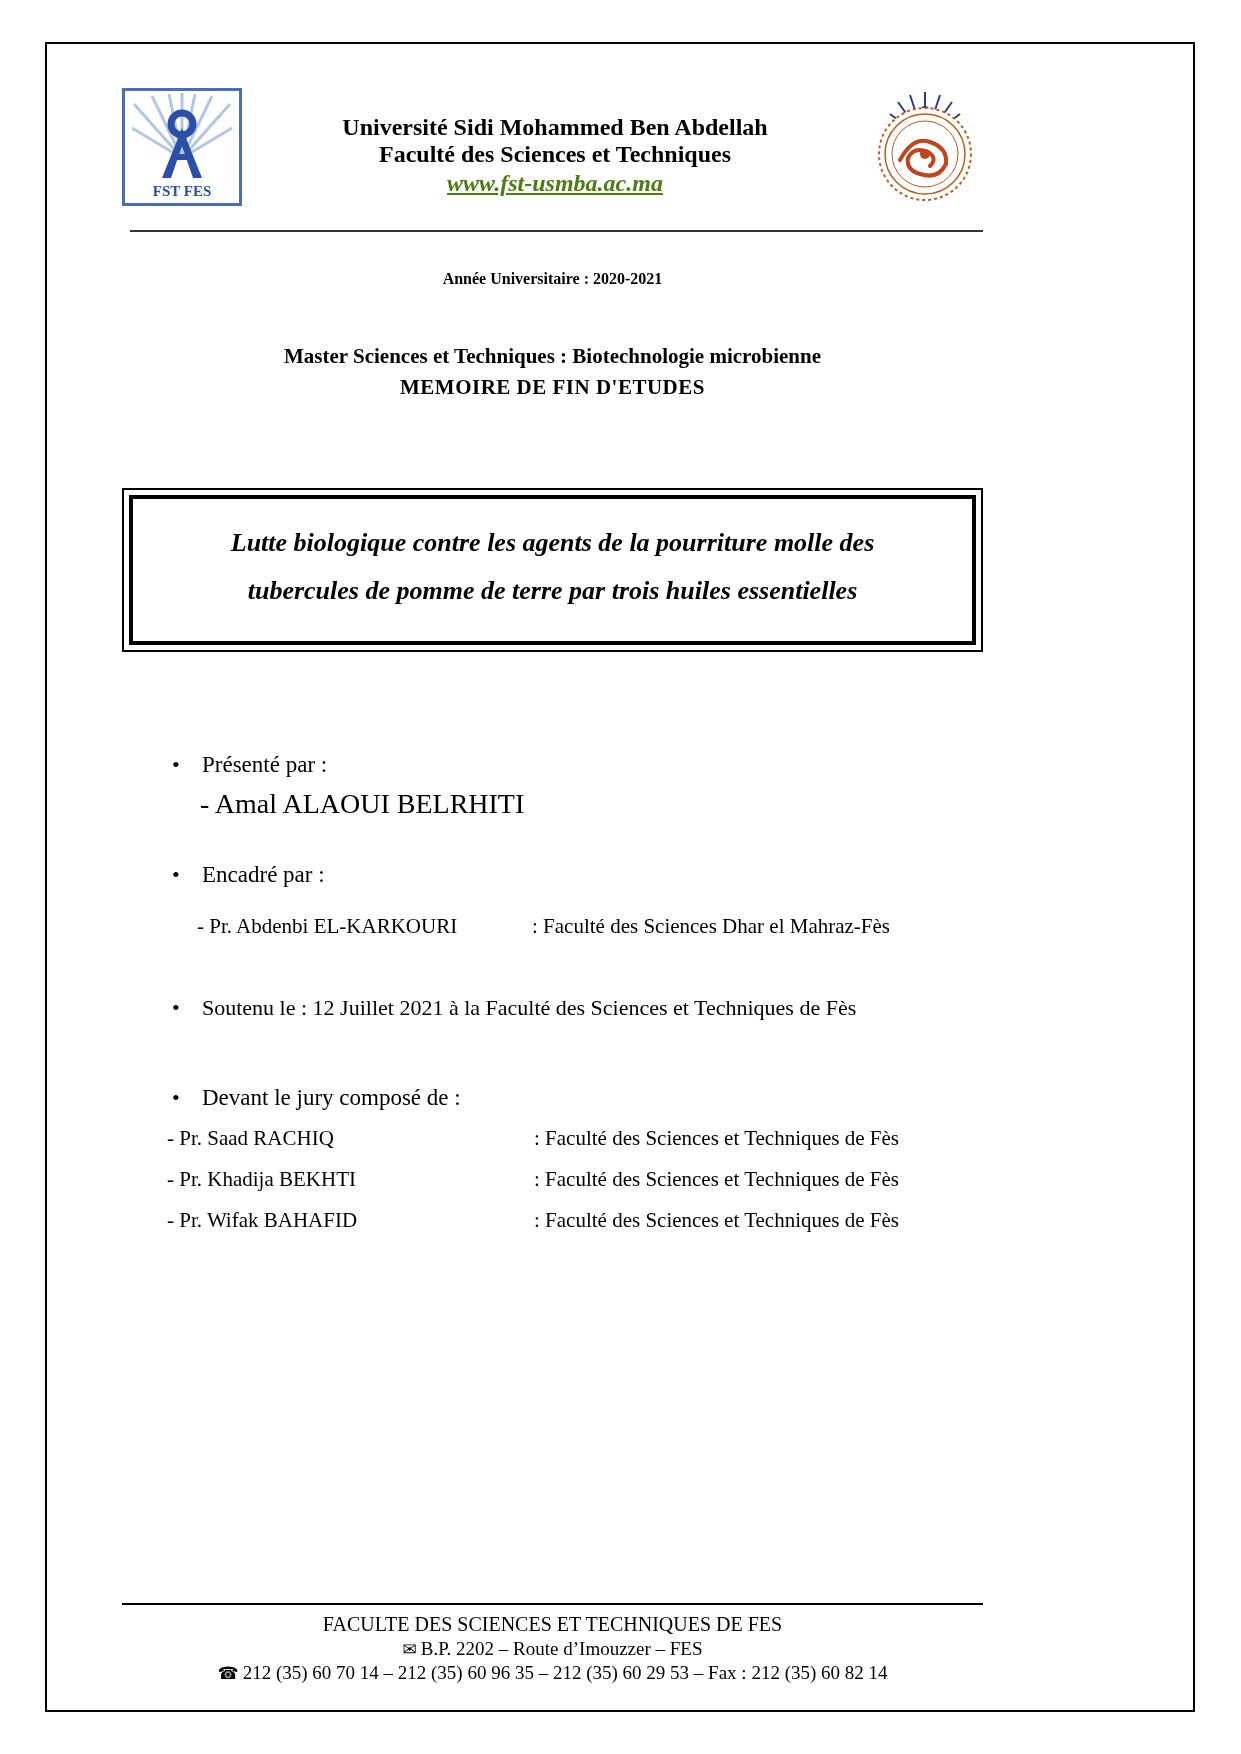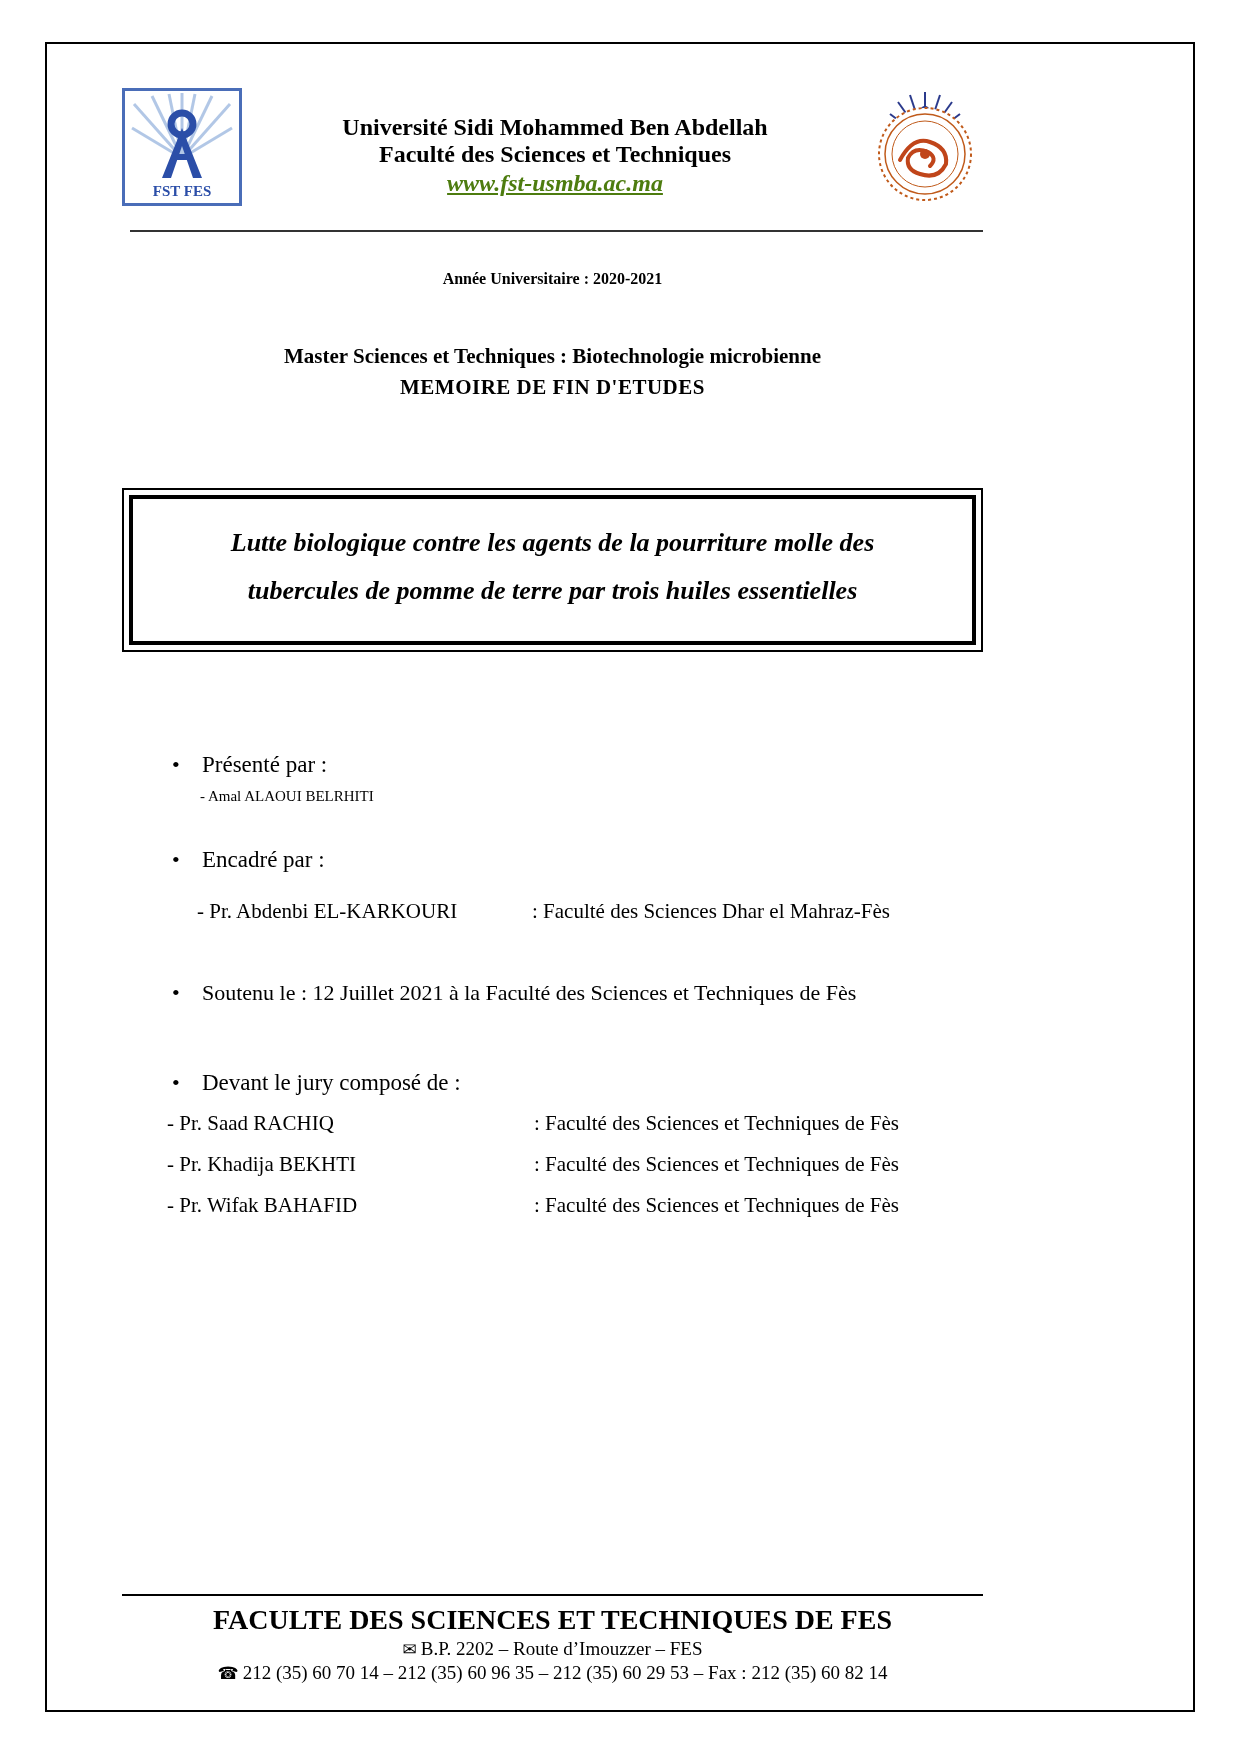--- a/index.html
+++ b/index.html
@@ -93,21 +93,21 @@
     margin-left: 50px;
     font-size: 23px;
   }
   .bullet {
     flex: 0 0 30px;
     font-size: 22px;
   }
   .author-line {
     margin-left: 78px;
     margin-top: 10px;
-    font-size: 15px;
+    font-size: 28px;
   }
   .encadre-row { margin-top: 42px; }
   .pair-row {
     display: flex;
     align-items: baseline;
     font-size: 21px;
   }
   .supervisor-row {
     margin-left: 75px;
     margin-top: 26px;
@@ -121,21 +121,21 @@
   
   .footer {
     position: absolute;
     left: 75px; right: 210px; bottom: 26px;
     text-align: center;
   }
   .footer-rule {
     border-top: 2px solid #000;
     margin-bottom: 8px;
   }
-  .footer-faculty { font-weight: bold; font-size: 28px; }
+  .footer-faculty { font-weight: normal; font-size: 20px; }
   .footer-address { font-size: 19px; margin-top: 2px; }
   .footer-phones { font-size: 19px; margin-top: 2px; }
   .footer-icon { font-size: 17px; margin-right: 4px; }
   .fax-bold { font-weight: normal; }
 </style>
 </head>
 <body>
 
 <div class="page">
   <div class="content-area">

